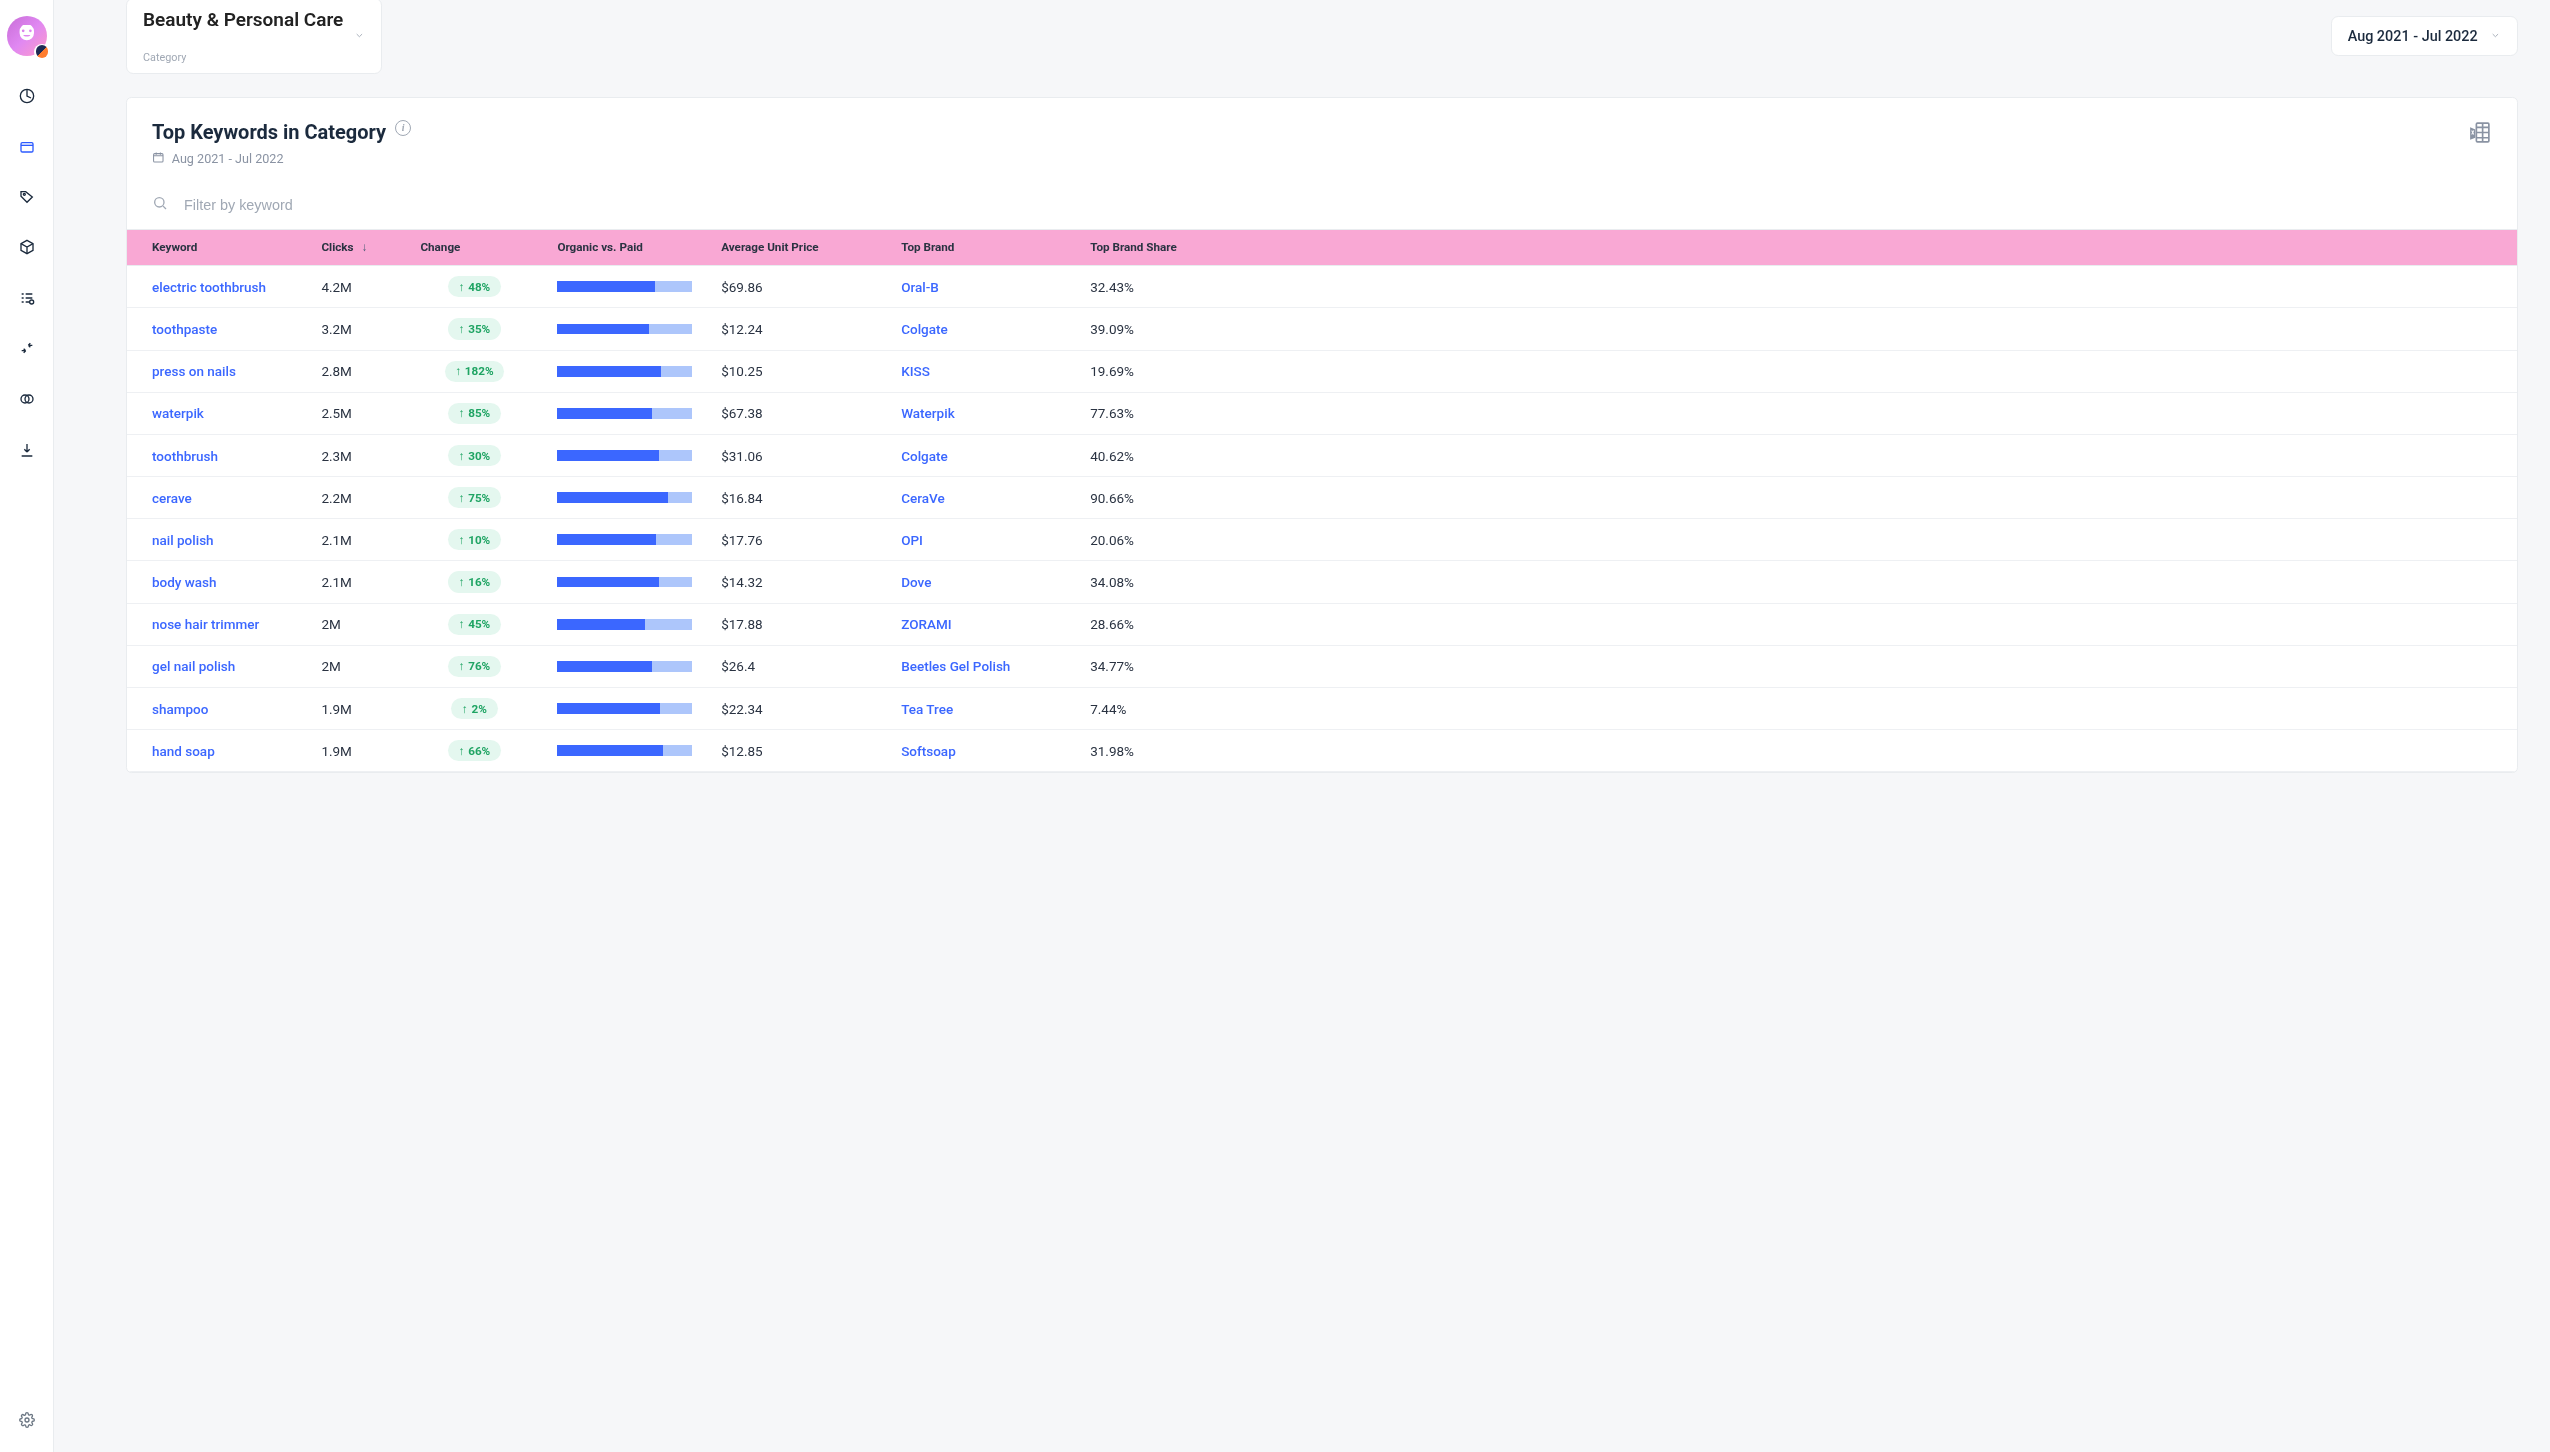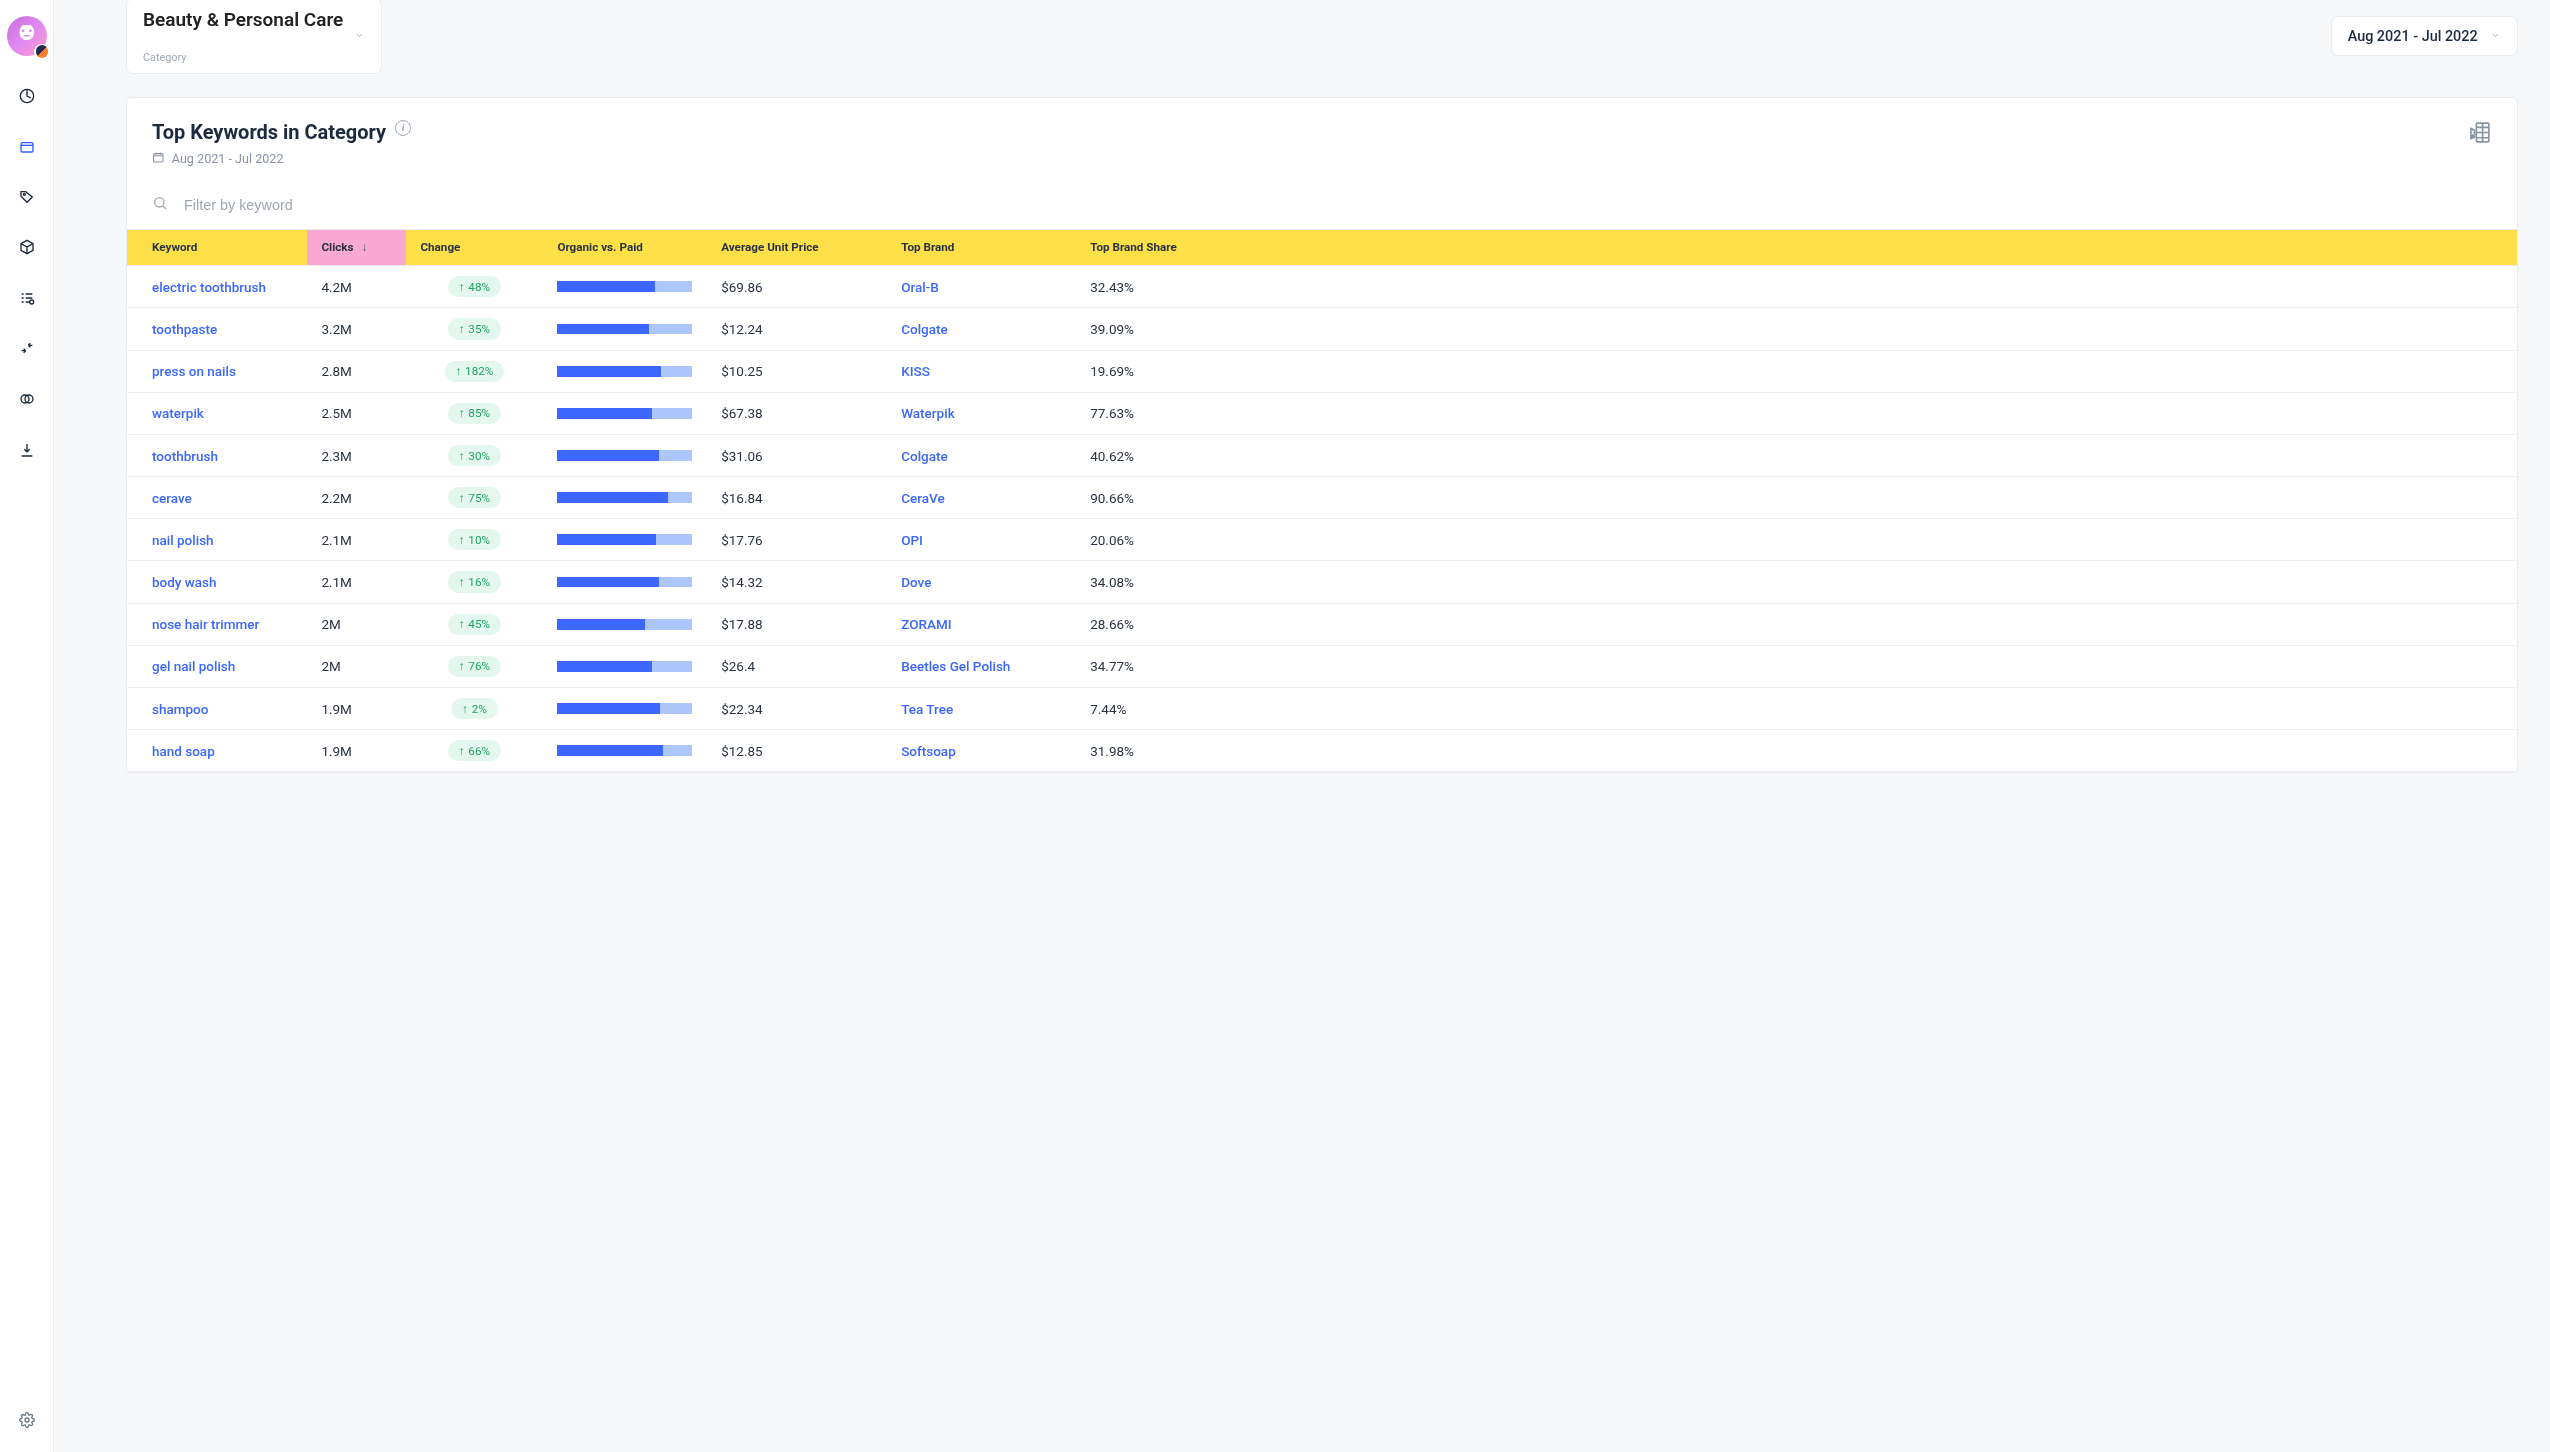--- a/index.html
+++ b/index.html
@@ -84,37 +84,37 @@
 .excel-icon { color:#8a93a3; cursor:pointer; }
 .filter-row {
   padding:10.8px 25px 14.4px 25px;
   display:flex; align-items:center; gap:16px; color:#a0a8b4;
 }
 .filter-row input { border:none; outline:none; font-size:14.4px; width:234px; color:#333; }
 .filter-row input::placeholder { color:#a0a8b4; }
 
 table { width:100%; border-collapse:collapse; }
 thead th {
-  background:#fde047; border-top:0.9px solid #e9ecef; border-bottom:0.9px solid #e9ecef;
+  background:#f9a8d4; border-top:0.9px solid #e9ecef; border-bottom:0.9px solid #e9ecef;
   text-align:left; font-size:11.7px; font-weight:700; color:#2a3342;
   padding:10.8px 14.4px;
 }
 thead th:first-child { padding-left:25px; }
 thead th.sort-col { background:#f9a8d4; }
 thead th.sort-col .sort-arrow { margin-left:5.4px; color:#4e5d78; }
 tbody td {
   border-bottom:0.9px solid #eef0f3;
   padding:10px 14.4px; font-size:13.5px;
 }
 tbody td:first-child { padding-left:25px; }
 td.kw a, td.brand a { color:#3b67ff; text-decoration:none; font-weight:500; cursor:pointer; }
 td.clicks, td.price, td.share { color:#2a3342; }
 .chg-pill {
   display:inline-flex; align-items:center; gap:3.6px;
-  background:#e4f7ef; color:#1fa463; font-weight:400;
+  background:#e4f7ef; color:#1fa463; font-weight:700;
   padding:3.6px 10.8px; border-radius:12.6px; font-size:11.7px;
 }
 .chg-pill::before { content:"↑"; font-weight:700; }
 .org-bar {
   width:135px; height:10.8px; background:#adc6fb;
   display:flex; overflow:hidden;
 }
 .org-bar .organic { background:#3b67ff; height:100%; }
 
 td.chg { text-align:center; }

